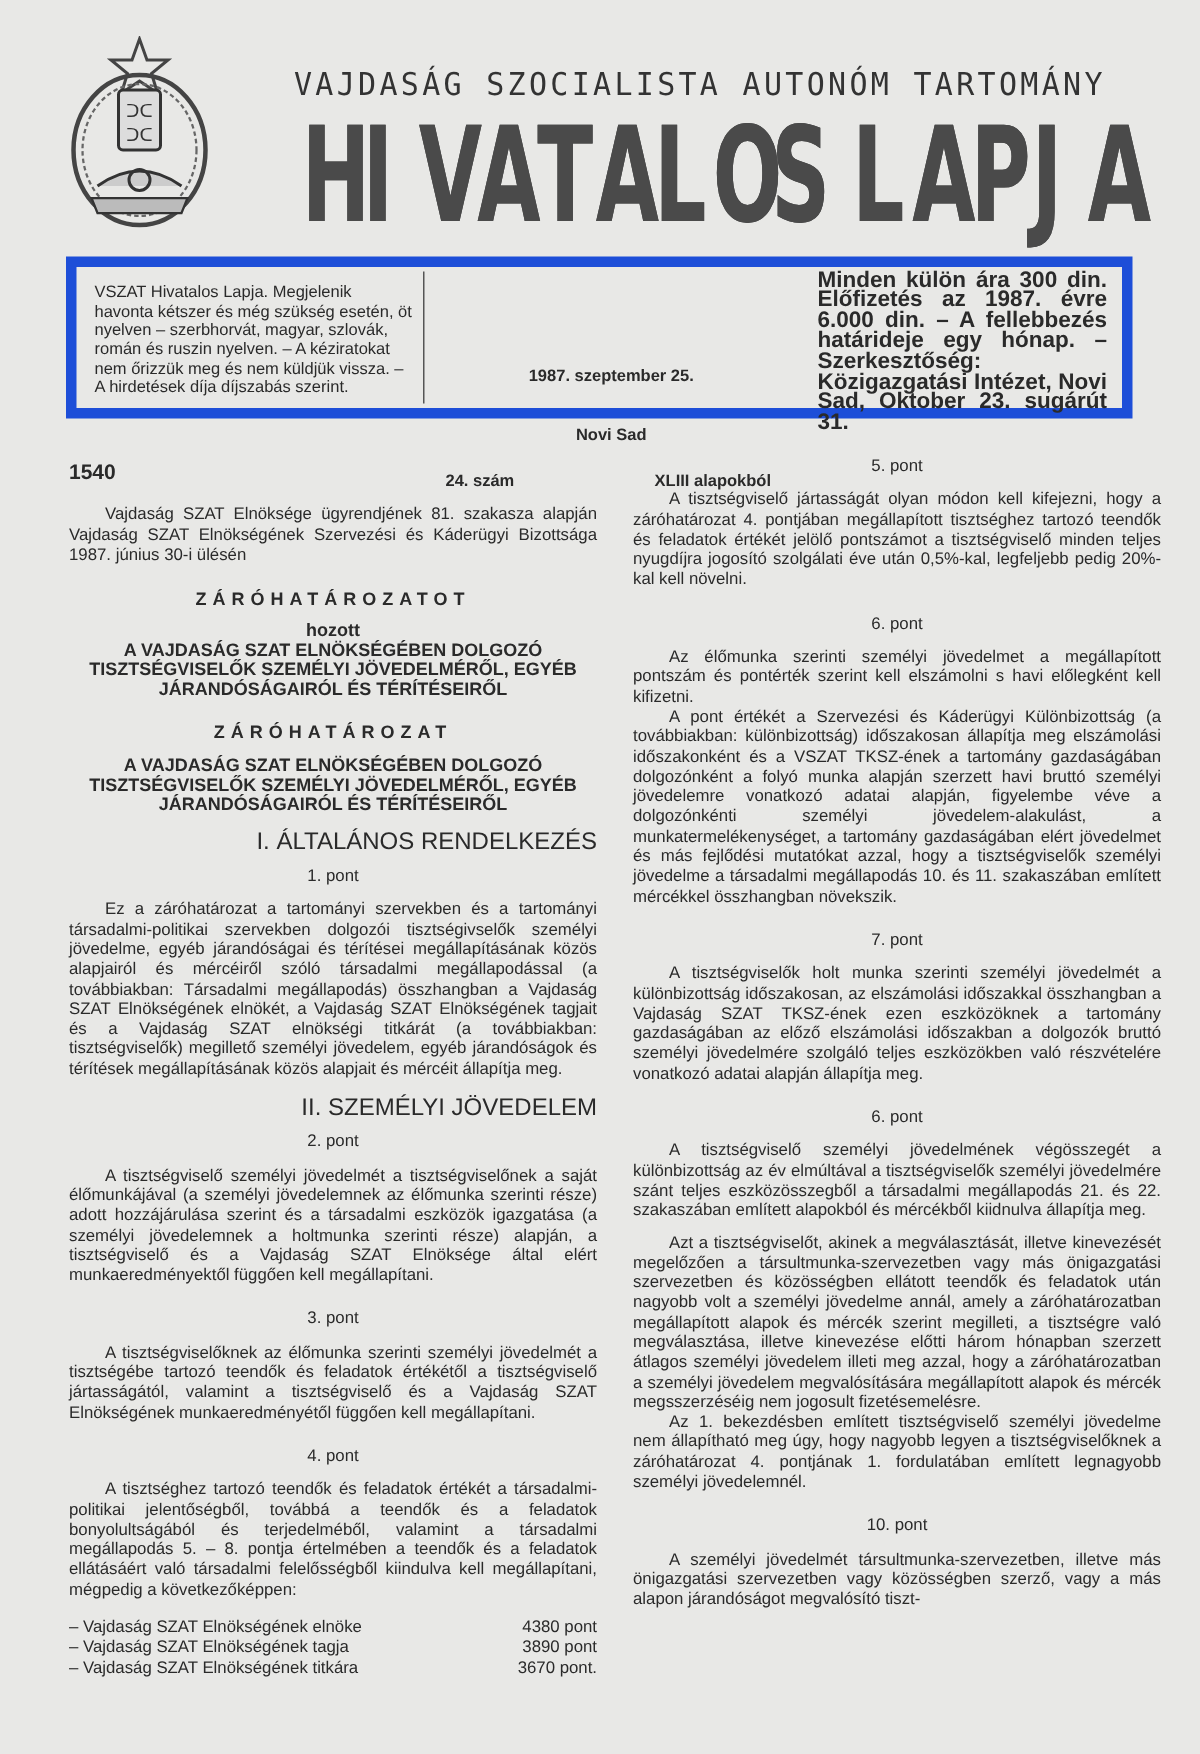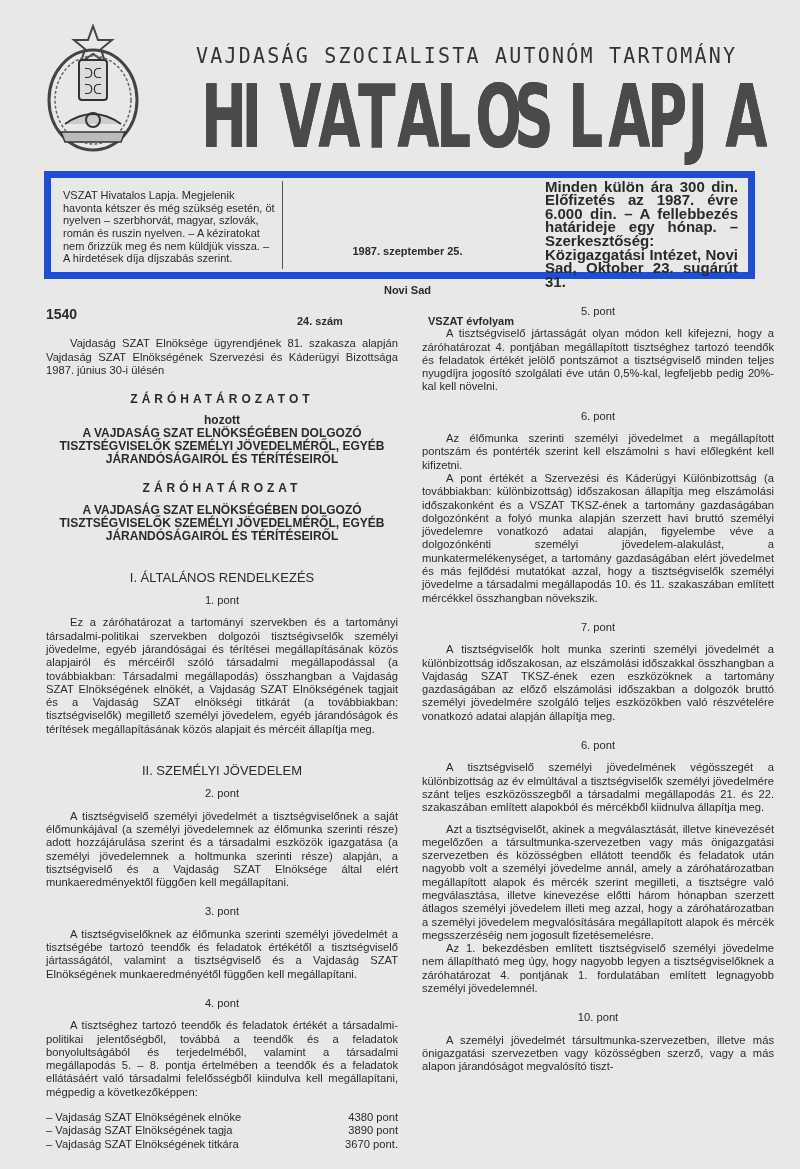--- a/index.html
+++ b/index.html
@@ -58,21 +58,21 @@
 
     
     .col { position: absolute; top: 300px; font-size: 11.2px; line-height: 13.3px; }
     .col.left { left: 46px; width: 352px; }
     .col.right { left: 422px; width: 352px; top: 305px; }
     .pagenum { font-weight: bold; font-size: 14px; margin: 8px 0 16px 0; }
     p { margin: 0; text-align: justify; text-indent: 24px; }
     .pont { text-align: center; margin: 8px 0 9px 0; text-indent: 0; }
     .spaced { font-weight: bold; letter-spacing: 4px; text-align: center; margin: 16px 0 8px 0; font-size: 12px; }
     .bold-title { font-weight: bold; text-align: center; font-size: 12px; line-height: 13px; }
-    .section { text-align: center; font-size: 13px; margin: 28px 0 10px 0; }
+    .section { text-align: right; font-size: 16px; margin: 12px 0 10px 0; }
     .gap { height: 8px; }
     .list { margin-top: 12px; }
     .list .row { display: flex; justify-content: space-between; }
     .list .row span:first-child::before { content: ""; }
   </style>
 </head>
 <body>
 
 <div class="page">
 
@@ -107,21 +107,21 @@
     <span class="ch">J</span>
     <span class="ch">A</span>
   </div>
 
   <div class="infobox">
     <div class="ib-left">VSZAT Hivatalos Lapja. Megjelenik havonta kétszer és még szükség esetén, öt nyelven – szerbhorvát, magyar, szlovák, román és ruszin nyelven. – A kéziratokat nem őrizzük meg és nem küldjük vissza. – A hirdetések díja díjszabás szerint.</div>
     <div class="ib-mid">
       <div class="date">1987. szeptember 25.</div>
       <div class="place">Novi Sad</div>
       <div class="num">24. szám</div>
-      <div class="vol">VSZAT évfolyam</div>
+      <div class="vol">XLIII alapokból</div>
     </div>
     <div class="ib-right">Minden külön ára 300 din. Előfizetés az 1987. évre 6.000 din. – A fellebbezés határideje egy hónap. – Szerkesztőség: Közigazgatási Intézet, Novi Sad, Oktober 23. sugárút 31.</div>
   </div>
 
   <div class="col left">
     <div class="pagenum">1540</div>
     <p>Vajdaság SZAT Elnöksége ügyrendjének 81. szakasza alapján Vajdaság SZAT Elnökségének Szervezési és Káderügyi Bizottsága 1987. június 30-i ülésén</p>
     <div class="spaced">ZÁRÓHATÁROZATOT</div>
     <div class="bold-title">hozott</div>
     <div class="bold-title">A VAJDASÁG SZAT ELNÖKSÉGÉBEN DOLGOZÓ TISZTSÉGVISELŐK SZEMÉLYI JÖVEDELMÉRŐL, EGYÉB JÁRANDÓSÁGAIRÓL ÉS TÉRÍTÉSEIRŐL</div>

